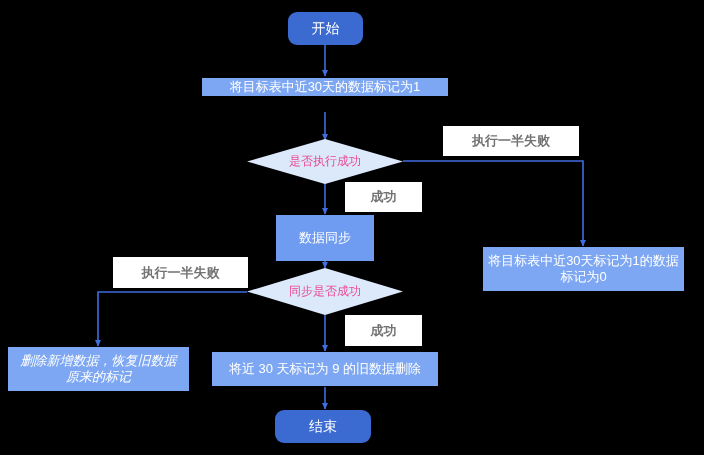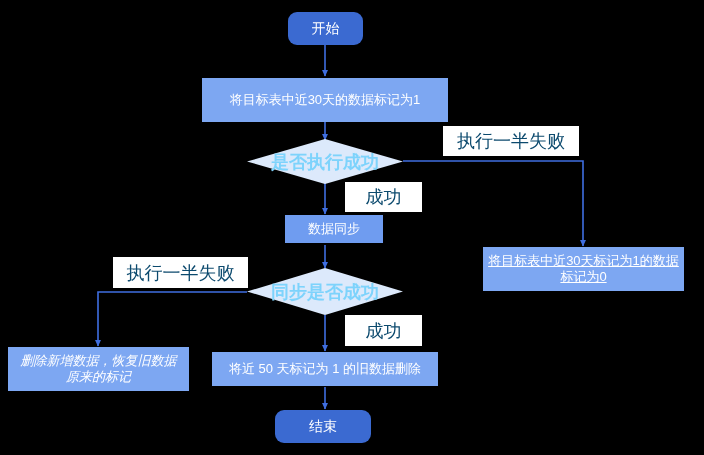--- a/index.html
+++ b/index.html
@@ -46,50 +46,50 @@
   }
   .process-strong {
     background: #6f9cf0;
     color: #ffffff;
     font-size: 13px;
   }
   .edge-label {
     position: absolute;
     box-sizing: border-box;
     background: #ffffff;
-    color: #0c4a6e;
-    font-size: 18px;
+    color: #737373;
+    font-size: 13px;
     display: flex;
     align-items: center;
     justify-content: center;
     text-align: center;
     z-index: 4;
+    font-weight: bold;
   }
   .diamond-wrap {
     position: absolute;
     z-index: 2;
   }
   .diamond-wrap svg {
     position: absolute;
     left: 0;
     top: 0;
   }
   .diamond-text {
     position: absolute;
     left: 0;
     top: 0;
     width: 100%;
     height: 100%;
     display: flex;
     align-items: center;
     justify-content: center;
-    color: #7dd3fc;
-    font-size: 18px;
+    color: #ec4899;
+    font-size: 12px;
     text-align: center;
-    font-weight: bold;
   }
 </style>
 </head>
 <body>
 
 <div id="canvas">
 
   <svg class="edges" viewBox="0 0 704 455">
     <defs>
       <marker id="arrow" markerWidth="9" markerHeight="9" refX="6.5" refY="3.2" orient="auto" markerUnits="userSpaceOnUse">
@@ -114,45 +114,45 @@
 
     <path d="M325,315 L325,351" stroke="#3f6ee0" stroke-width="1.6" fill="none" marker-end="url(#arrow)"></path>
 
     <path d="M325,387 L325,409" stroke="#3f6ee0" stroke-width="1.6" fill="none" marker-end="url(#arrow)"></path>
   </svg>
 
   <div class="node terminator" style="left:288px; top:12px; width:75px; height:33px;">
     <span>开始</span>
   </div>
 
-  <div class="node process" style="left:202px; top:78px; width:246px; height:44px;">
+  <div class="node process" style="left:202px; top:78px; width:246px; height:18px;">
     <span>将目标表中近30天的数据标记为1</span>
   </div>
 
   <div class="diamond-wrap" style="left:247px; top:139px; width:156px; height:45px;">
     <svg width="156" height="45">
       <polygon points="78,0 156,22.5 78,45 0,22.5" fill="#dce9fb"></polygon>
     </svg>
     <div class="diamond-text">是否执行成功</div>
   </div>
 
   <div class="edge-label" style="left:443px; top:126px; width:136px; height:30px;">
     <span>执行一半失败</span>
   </div>
 
   <div class="edge-label" style="left:345px; top:182px; width:77px; height:30px;">
     <span>成功</span>
   </div>
 
-  <div class="node process" style="left:483px; top:247px; width:201px; height:44px;text-decoration:underline;">
+  <div class="node process" style="left:483px; top:247px; width:201px; height:44px;">
     <span>将目标表中近30天标记为1的数据
 标记为0</span>
   </div>
 
-  <div class="node process-strong" style="left:276px; top:215px; width:98px; height:28px;margin-left:9px;">
+  <div class="node process-strong" style="left:276px; top:215px; width:98px; height:46px;">
     <span>数据同步</span>
   </div>
 
   <div class="diamond-wrap" style="left:247px; top:268px; width:156px; height:47px;">
     <svg width="156" height="47">
       <polygon points="78,0 156,23.5 78,47 0,23.5" fill="#dce9fb"></polygon>
     </svg>
     <div class="diamond-text">同步是否成功</div>
   </div>
 
@@ -163,20 +163,20 @@
   <div class="edge-label" style="left:345px; top:315px; width:77px; height:31px;">
     <span>成功</span>
   </div>
 
   <div class="node process" style="left:8px; top:347px; width:181px; height:44px;font-style:italic;">
     <span>删除新增数据，恢复旧数据
 原来的标记</span>
   </div>
 
   <div class="node process" style="left:212px; top:352px; width:226px; height:34px;">
-    <span>将近 50 天标记为 1 的旧数据删除</span>
+    <span>将近 30 天标记为 9 的旧数据删除</span>
   </div>
 
   <div class="node terminator" style="left:275px; top:410px; width:96px; height:33px;">
     <span>结束</span>
   </div>
 
 </div>
 
 </body></html>

